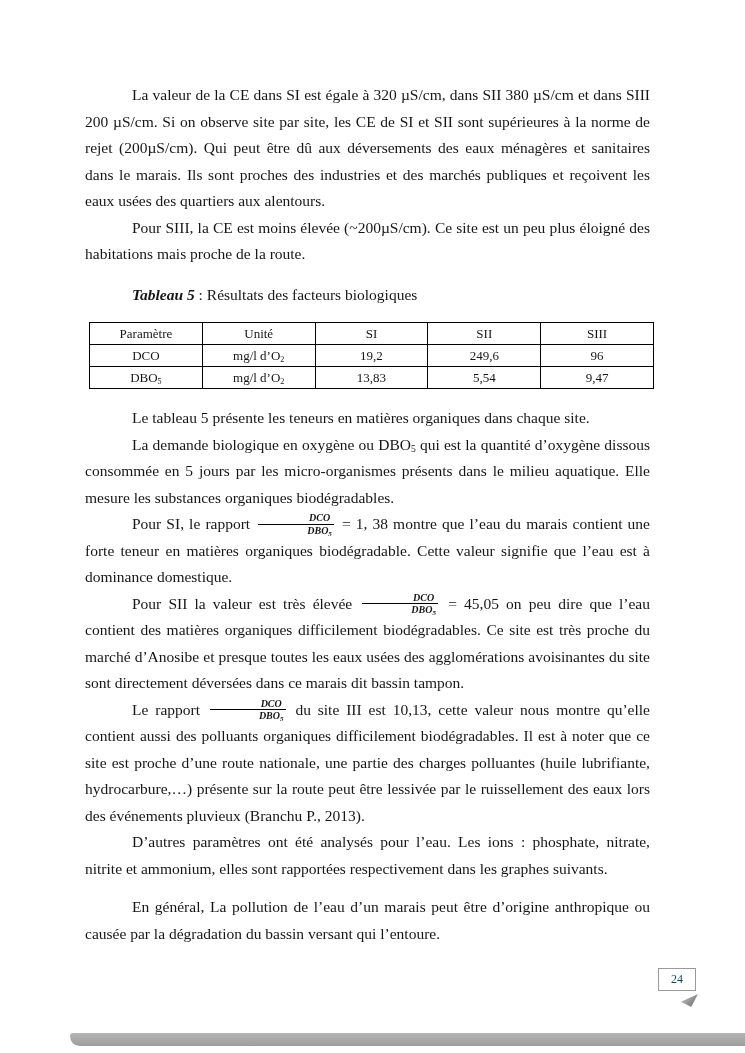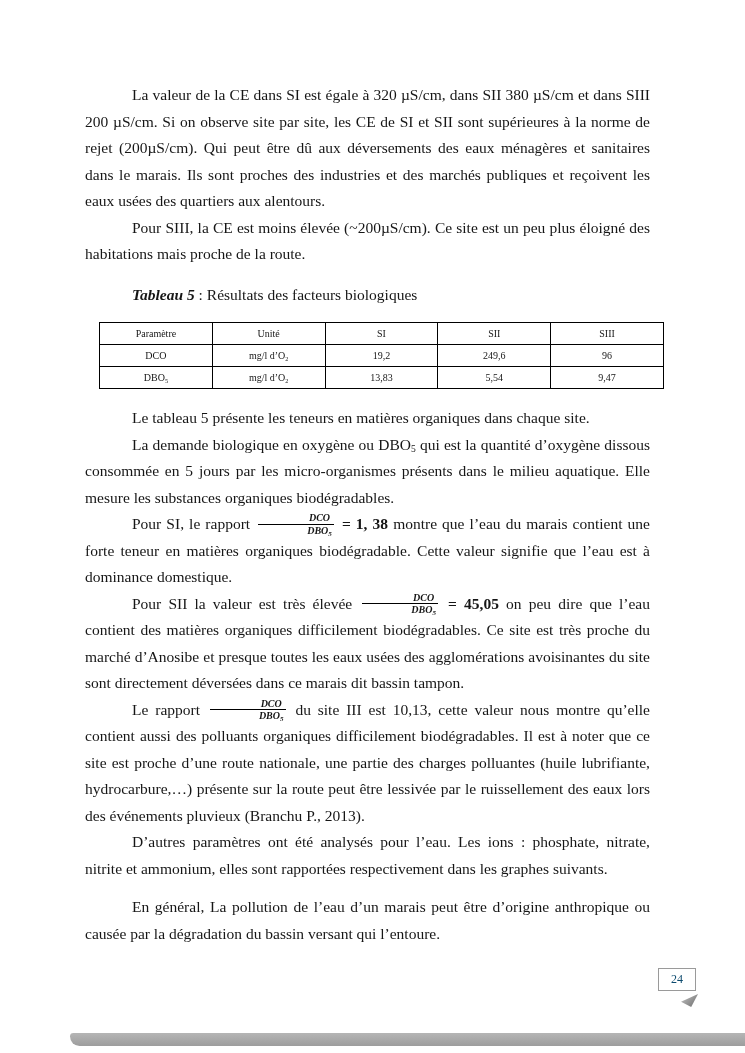--- a/index.html
+++ b/index.html
@@ -20,21 +20,21 @@
   }
   p.para {
     margin: 0;
     text-indent: 47px;
     text-align: justify;
     font-size: 15.5px;
     line-height: 26.5px;
   }
   p.para.sp { margin-top: 12px; }
   sub { font-size: 0.62em; line-height: 0; vertical-align: -0.25em; }
-  .math { font-weight: bold; margin-top: 48px; }
+  .math { font-weight: normal; margin-top: 48px; }
   .frac {
     display: inline-block;
     text-align: center;
     vertical-align: middle;
     font-style: italic;
     font-weight: bold;
     font-size: 10px;
     line-height: 1.15;
     margin: 0 3px;
     position: relative;
@@ -46,22 +46,22 @@
   .caption {
     margin: 14px 0 14px 0;
     text-indent: 47px;
     font-size: 15.5px;
     line-height: 26.5px;
   }
   .cap-lbl { font-weight: bold; font-style: italic; }
   table.results {
     border-collapse: collapse;
     width: 100%;
-    margin: 0 0 16px 14px;
-    font-size: 10px;
+    margin: 0 0 16px 4px;
+    font-size: 13px;
     table-layout: fixed;
   }
   .results th, .results td {
     border: 1px solid #000;
     text-align: center;
     padding: 0 4px;
     font-weight: normal;
     height: 21px;
     line-height: 21px;
   }

